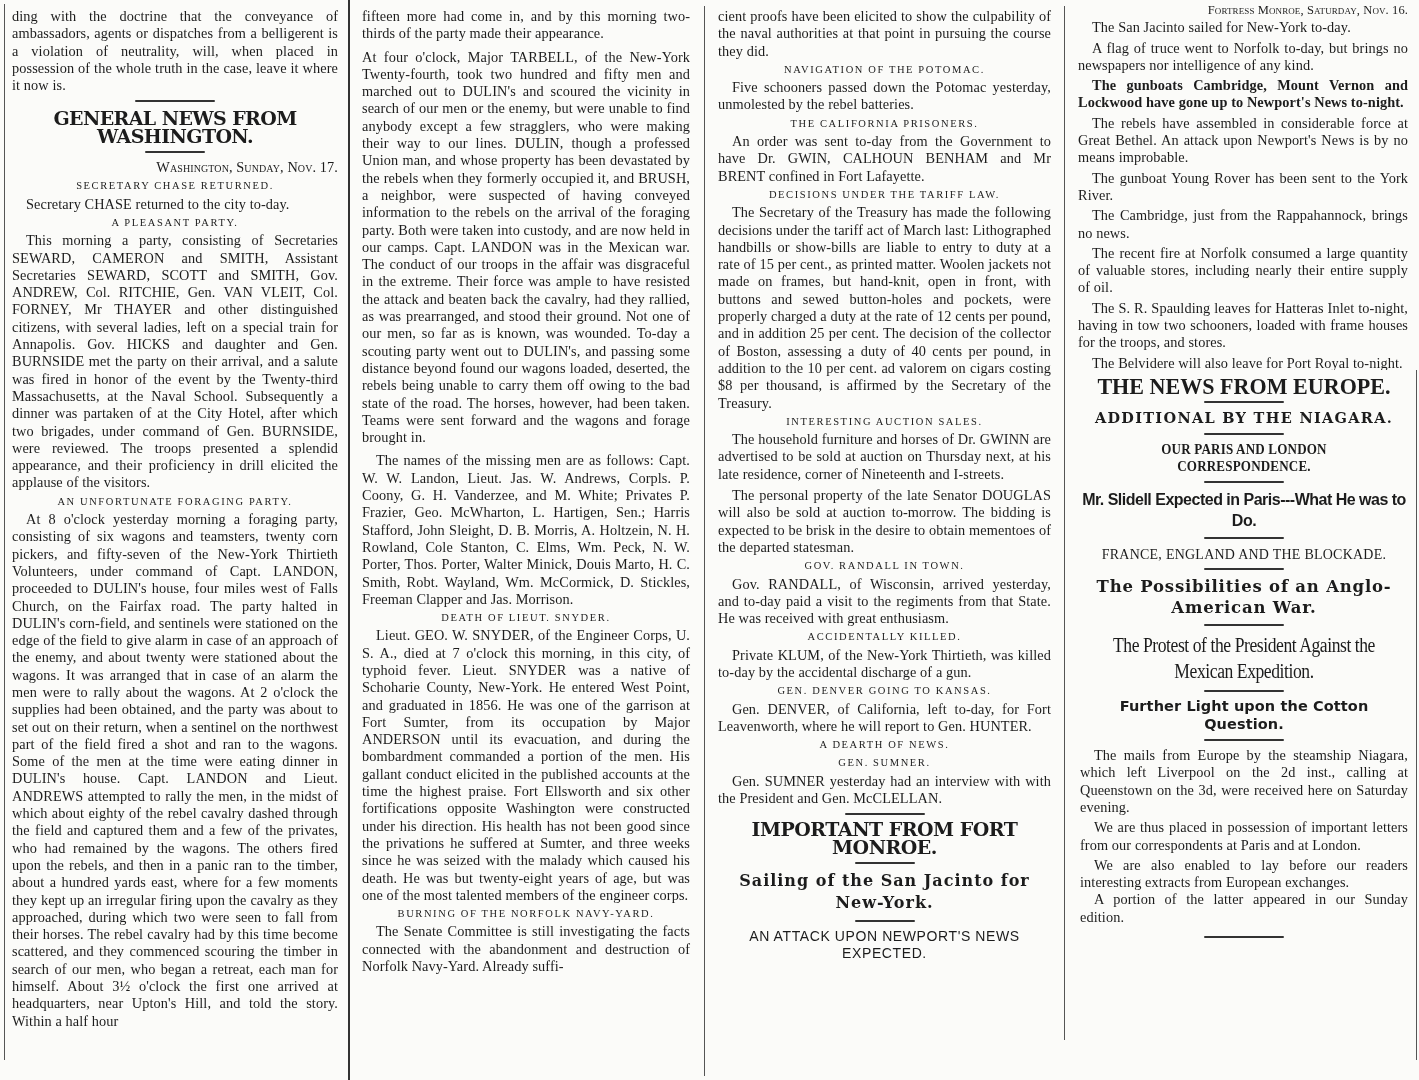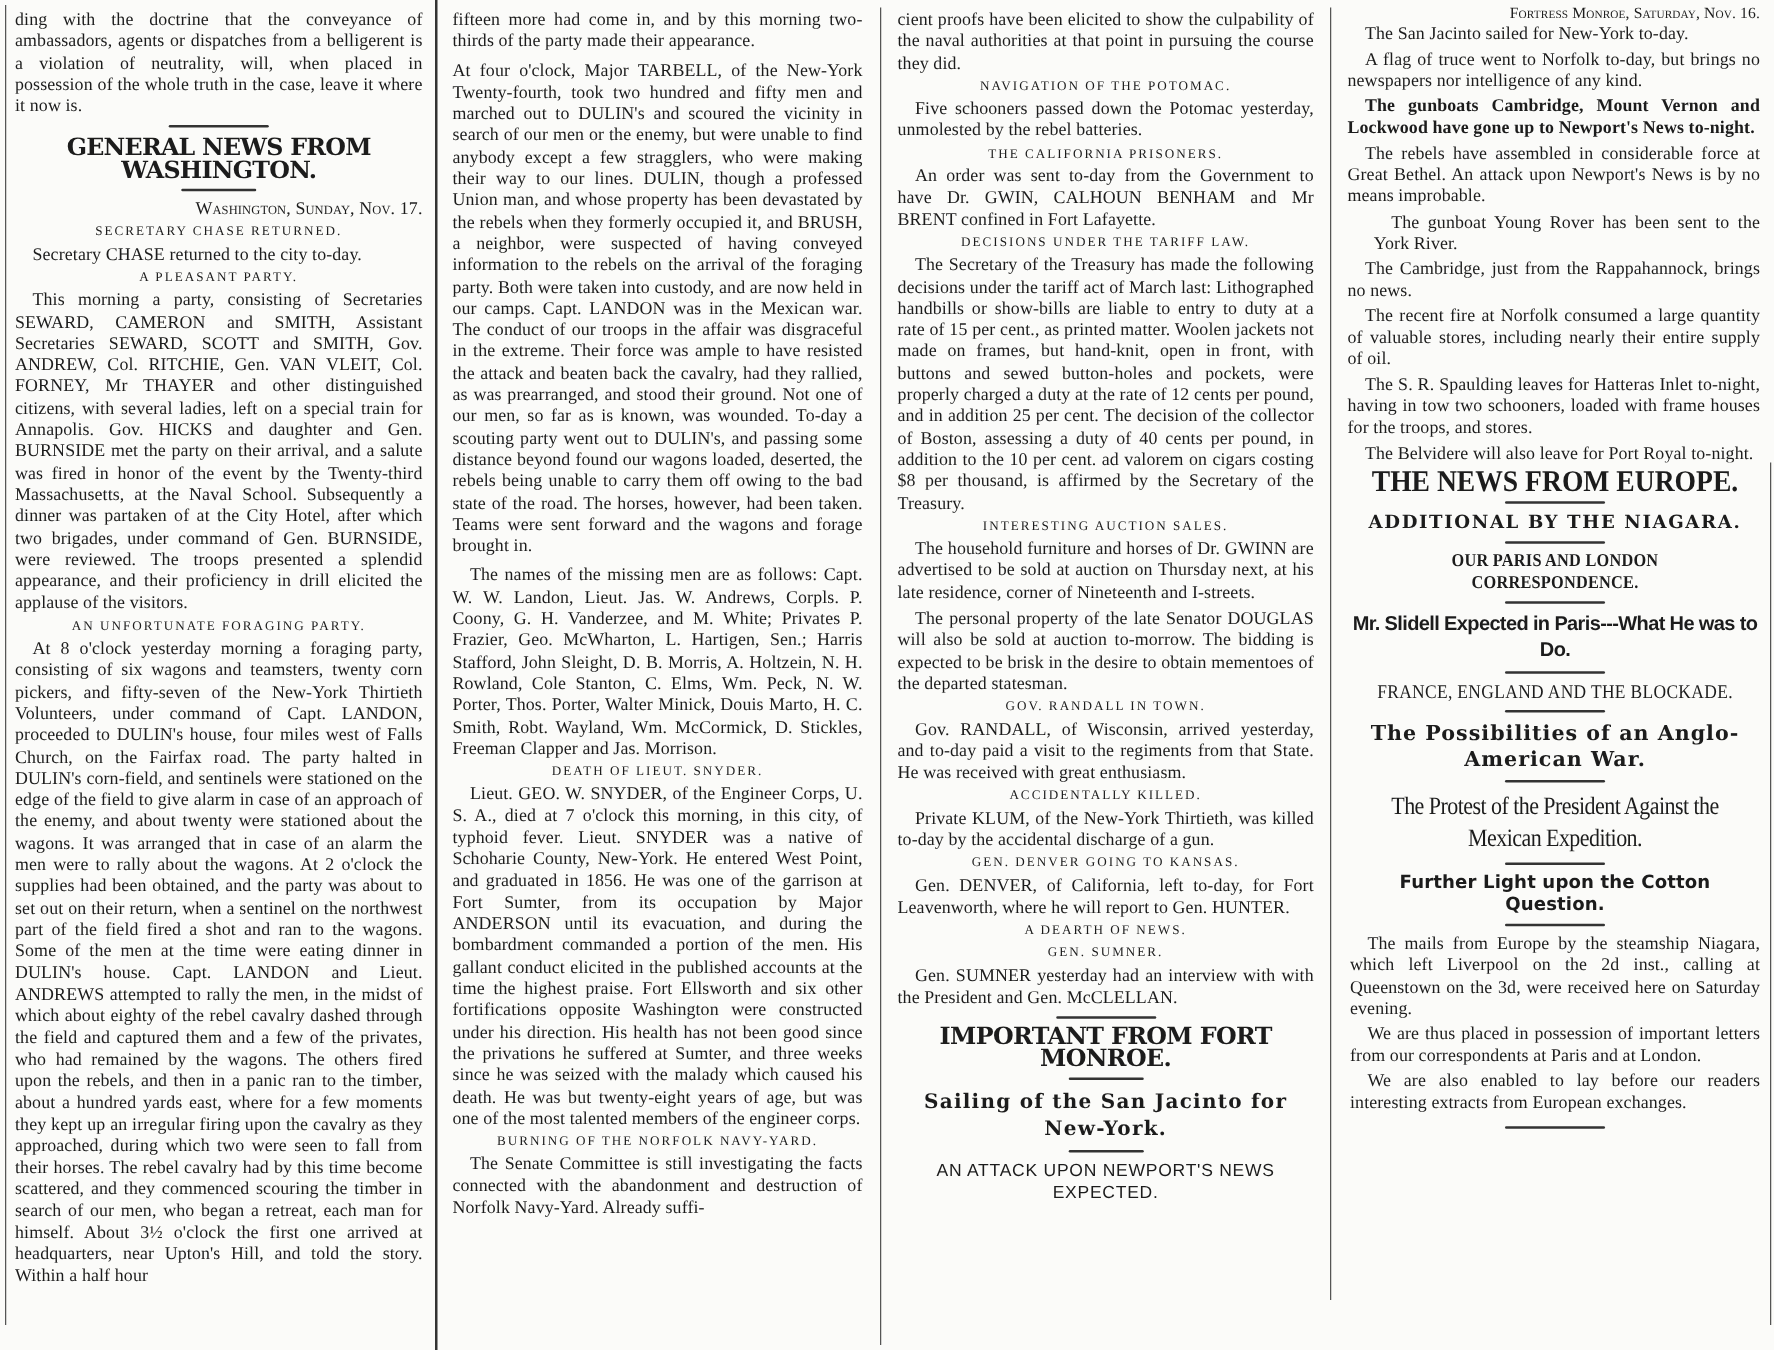--- a/index.html
+++ b/index.html
@@ -114,21 +114,21 @@
   <div class="dash short"></div>
   <div id="h-attack" class="big-head">AN ATTACK UPON NEWPORT'S NEWS EXPECTED.</div>
 </div>
 
 <div id="col4a" class="col">
   <p class="dateline" style="font-size:12.5px;">Fortress Monroe, Saturday, Nov. 16.</p>
   <p>The San Jacinto sailed for New-York to-day.</p>
   <p style="margin-top:3px;">A flag of truce went to Norfolk to-day, but brings no newspapers nor intelligence of any kind.</p>
   <p style="margin-top:3px;font-weight:bold;">The gunboats Cambridge, Mount Vernon and Lockwood have gone up to Newport's News to-night.</p>
   <p style="margin-top:3px;">The rebels have assembled in considerable force at Great Bethel. An attack upon Newport's News is by no means improbable.</p>
-  <p style="margin-top:3px;margin-left:21px;">The gunboat Young Rover has been sent to the York River.</p>
+  <p style="margin-top:3px;">The gunboat Young Rover has been sent to the York River.</p>
   <p style="margin-top:3px;">The Cambridge, just from the Rappahannock, brings no news.</p>
   <p style="margin-top:3px;">The recent fire at Norfolk consumed a large quantity of valuable stores, including nearly their entire supply of oil.</p>
   <p style="margin-top:3px;">The S. R. Spaulding leaves for Hatteras Inlet to-night, having in tow two schooners, loaded with frame houses for the troops, and stores.</p>
   <p style="margin-top:3px;">The Belvidere will also leave for Port Royal to-night.</p>
 </div>
 
 <div id="col4b" class="col">
   <div id="h-europe" class="big-head">THE NEWS FROM EUROPE.</div>
   <div class="dash"></div>
   <div id="h-niagara" class="big-head">ADDITIONAL BY THE NIAGARA.</div>
@@ -142,15 +142,16 @@
   <div id="h-anglo" class="big-head">The Possibilities of an Anglo-American War.</div>
   <div class="dash"></div>
   <div id="h-protest" class="big-head">The Protest of the President Against the Mexican Expedition.</div>
   <div class="dash"></div>
   <div id="h-cotton" class="big-head">Further Light upon the Cotton Question.</div>
   <div class="dash"></div>
   <div class="body">
     <p>The mails from Europe by the steamship Niagara, which left Liverpool on the 2d inst., calling at Queenstown on the 3d, were received here on Saturday evening.</p>
     <p style="margin-top:3px;">We are thus placed in possession of important letters from our correspondents at Paris and at London.</p>
     <p style="margin-top:3px;">We are also enabled to lay before our readers interesting extracts from European exchanges.</p>
+    <p>A portion of the latter appeared in our Sunday edition.</p>
   </div>
   <div class="dash" style="margin-top:10px;"></div>
 </div>
 
 </body></html>

